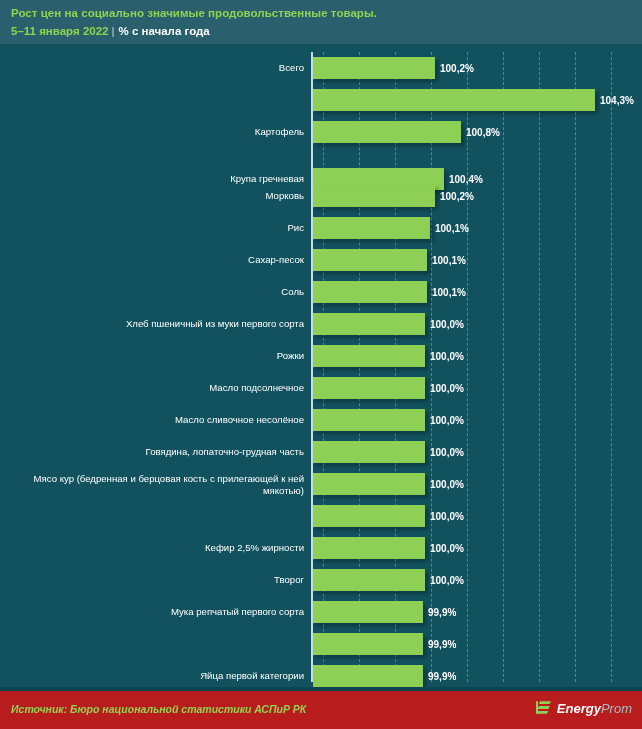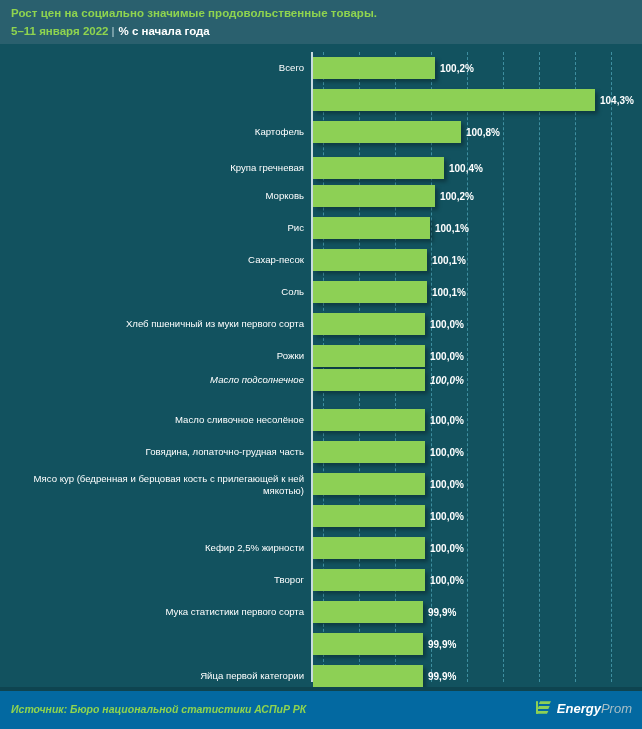--- a/index.html
+++ b/index.html
@@ -120,21 +120,21 @@
   #footer-divider {
     position: absolute;
     left: 0; top: 687px;
     width: 642px; height: 4px;
     background: #0E4450;
   }
   #footer {
     position: absolute;
     left: 0; top: 691px;
     width: 642px; height: 38px;
-    background: #0369a1;
+    background: #b91c1c;
   }
   #footer-source {
     position: absolute;
     left: 11px; top: 12px;
     font-size: 10.5px;
     font-style: italic;
     font-weight: bold;
     color: #8FD44F;
     white-space: nowrap;
   }
@@ -190,21 +190,21 @@
         </div>
         <div class="row" style="top: 40px;">
           <div class="bar" style="width: 282px;"></div>
           <div class="bar-value" style="left: 600px;">104,3%</div>
         </div>
         <div class="row" style="top: 72px;">
           <div class="label-box">Картофель</div>
           <div class="bar" style="width: 148px;"></div>
           <div class="bar-value" style="left: 466px;">100,8%</div>
         </div>
-        <div class="row" style="top: 108px;">
+        <div class="row" style="top: 119px;">
           <div class="label-box">Крупа гречневая</div>
           <div class="bar" style="width: 131px;"></div>
           <div class="bar-value" style="left: 449px;">100,4%</div>
         </div>
         <div class="row" style="top: 136px;">
           <div class="label-box">Морковь</div>
           <div class="bar" style="width: 122px;"></div>
           <div class="bar-value" style="left: 440px;">100,2%</div>
         </div>
         <div class="row" style="top: 168px;">
@@ -225,21 +225,21 @@
         <div class="row" style="top: 264px;">
           <div class="label-box">Хлеб пшеничный из муки первого сорта</div>
           <div class="bar" style="width: 112px;"></div>
           <div class="bar-value" style="left: 430px;">100,0%</div>
         </div>
         <div class="row" style="top: 296px;">
           <div class="label-box">Рожки</div>
           <div class="bar" style="width: 112px;"></div>
           <div class="bar-value" style="left: 430px;">100,0%</div>
         </div>
-        <div class="row" style="top: 320px; font-style: italic;">
+        <div class="row" style="top: 328px;">
           <div class="label-box">Масло подсолнечное</div>
           <div class="bar" style="width: 112px;"></div>
           <div class="bar-value" style="left: 430px;">100,0%</div>
         </div>
         <div class="row" style="top: 360px;">
           <div class="label-box">Масло сливочное несолёное</div>
           <div class="bar" style="width: 112px;"></div>
           <div class="bar-value" style="left: 430px;">100,0%</div>
         </div>
         <div class="row" style="top: 392px;">
@@ -260,21 +260,21 @@
           <div class="label-box">Кефир 2,5% жирности</div>
           <div class="bar" style="width: 112px;"></div>
           <div class="bar-value" style="left: 430px;">100,0%</div>
         </div>
         <div class="row" style="top: 520px;">
           <div class="label-box">Творог</div>
           <div class="bar" style="width: 112px;"></div>
           <div class="bar-value" style="left: 430px;">100,0%</div>
         </div>
         <div class="row" style="top: 552px;">
-          <div class="label-box">Мука статистики первого сорта</div>
+          <div class="label-box">Мука репчатый первого сорта</div>
           <div class="bar" style="width: 110px;"></div>
           <div class="bar-value" style="left: 428px;">99,9%</div>
         </div>
         <div class="row" style="top: 584px;">
           <div class="bar" style="width: 110px;"></div>
           <div class="bar-value" style="left: 428px;">99,9%</div>
         </div>
         <div class="row" style="top: 616px;">
           <div class="label-box">Яйца первой категории</div>
           <div class="bar" style="width: 110px;"></div>

